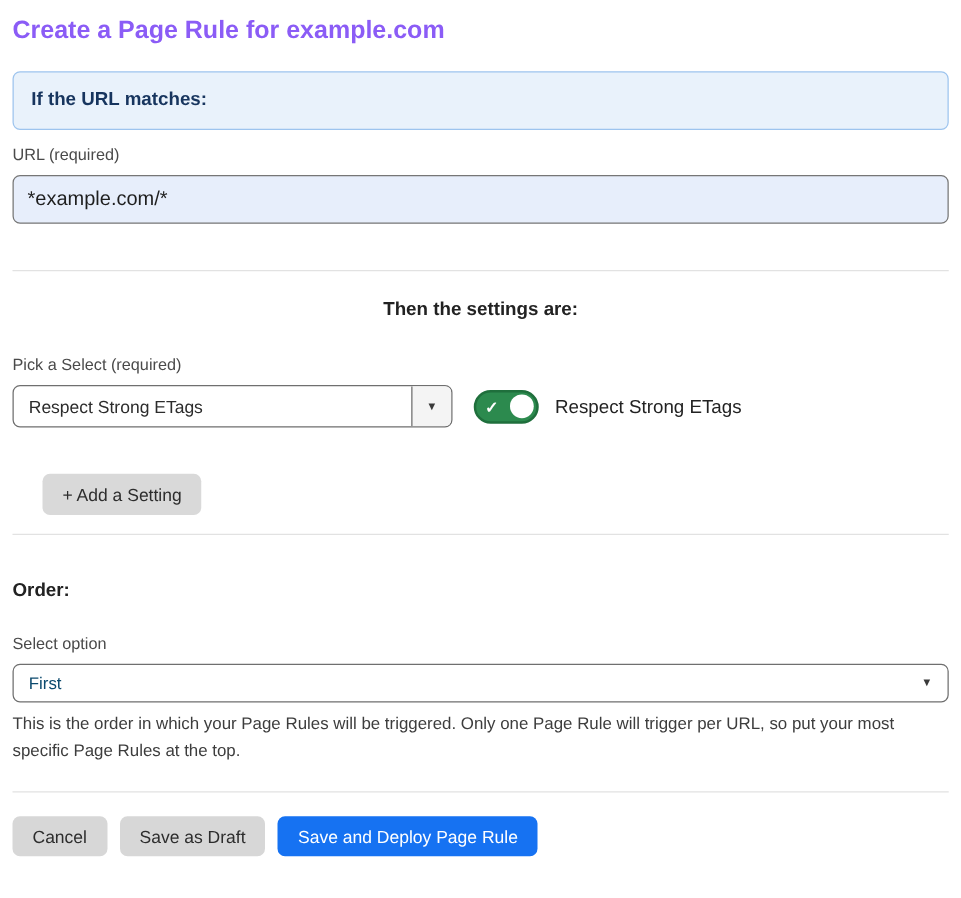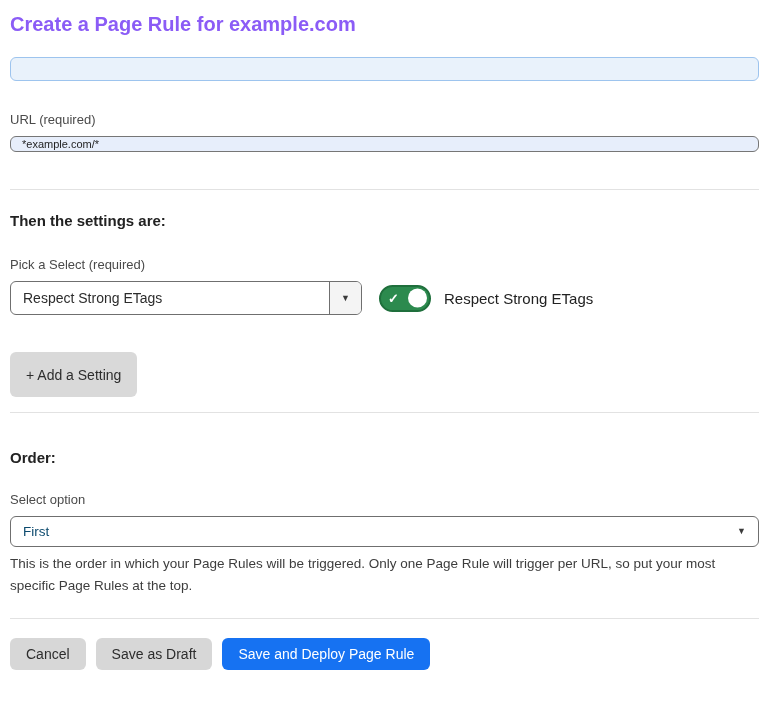--- a/index.html
+++ b/index.html
@@ -33,49 +33,49 @@
     color: #2f6fd8;
     text-decoration: underline;
     cursor: pointer;
   }
   .field-label {
     display: block;
     font-size: 13px;
     color: #4a4a4a;
     line-height: 16px;
   }
-  .url-label { margin-top: 31px; }
+  .url-label { margin-top: 12px; }
   .url-input {
     margin-top: 8px;
     width: 100%;
-    height: 16px;
+    height: 39px;
     background: #e7eefb;
     border: 1px solid #767676;
     border-radius: 6px;
     padding: 0 11px;
     font-family: "Liberation Sans", sans-serif;
-    font-size: 11px;
+    font-size: 16px;
     color: #1f1f1f;
     outline: none;
   }
   .divider {
     border: none;
     border-top: 1px solid #e2e2e2;
     height: 0;
   }
   .divider-1 { margin-top: 37px; }
   .divider-2 { margin-top: 15px; }
   .divider-3 { margin-top: 21px; }
   .section-heading {
     font-size: 15px;
     font-weight: 700;
     color: #222222;
     line-height: 18px;
   }
-  .settings-heading { margin-top: 22px; }
+  .settings-heading { margin-top: 22px; text-align: center; }
   .picker-label { margin-top: 27px; }
   .setting-row {
     margin-top: 8px;
     display: flex;
     align-items: center;
   }
   .dropdown {
     width: 352px;
     height: 34px;
     background: #ffffff;
@@ -153,22 +153,23 @@
     cursor: pointer;
     height: 32px;
     padding: 0 16px;
   }
   .btn-gray {
     background: #d7d7d7;
     color: #2d2d2d;
   }
   .add-setting-btn {
     margin-top: 37px;
-    height: 45px;
+    height: 33px;
     background: #d9d9d9;
+    margin-left: 24px;
   }
   .order-heading { margin-top: 36px; }
   .order-select-label { margin-top: 25px; }
   .order-select {
     margin-top: 8px;
     width: 100%;
     height: 31px;
     background: #ffffff;
     border: 1px solid #6f6f6f;
     border-radius: 6px;
@@ -201,20 +202,21 @@
   }
 </style>
 </head>
 <body>
 
 
 
 <h1 class="page-title">Create a Page Rule for example.com</h1>
 
 <div class="info-box">
+  <div class="info-heading">If the URL matches:</div>
 </div>
 
 <label class="field-label url-label">URL (required)</label>
 <input class="url-input" type="text" value="*example.com/*" style="">
 
 <hr class="divider divider-1">
 
 <h2 class="section-heading settings-heading">Then the settings are:</h2>
 
 <label class="field-label picker-label">Pick a Select (required)</label>

